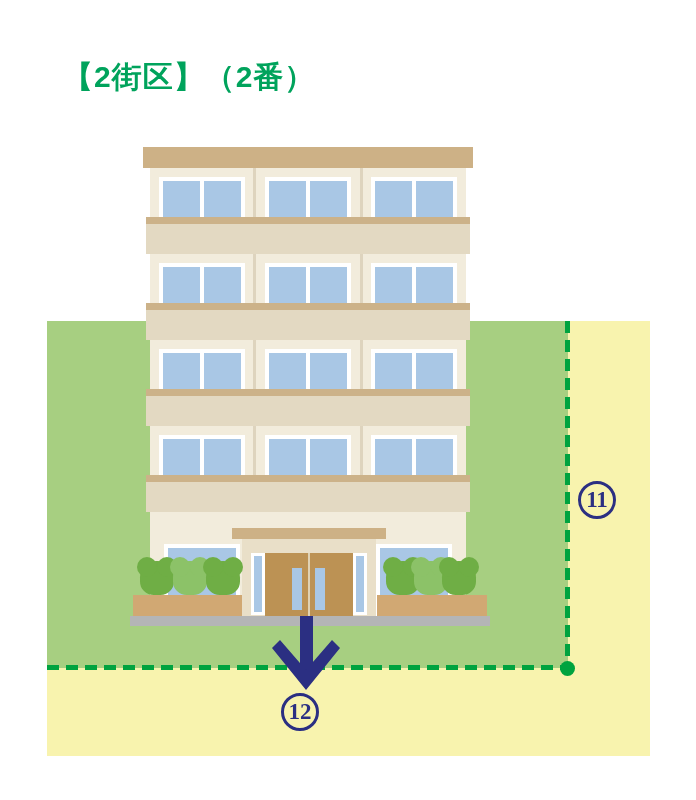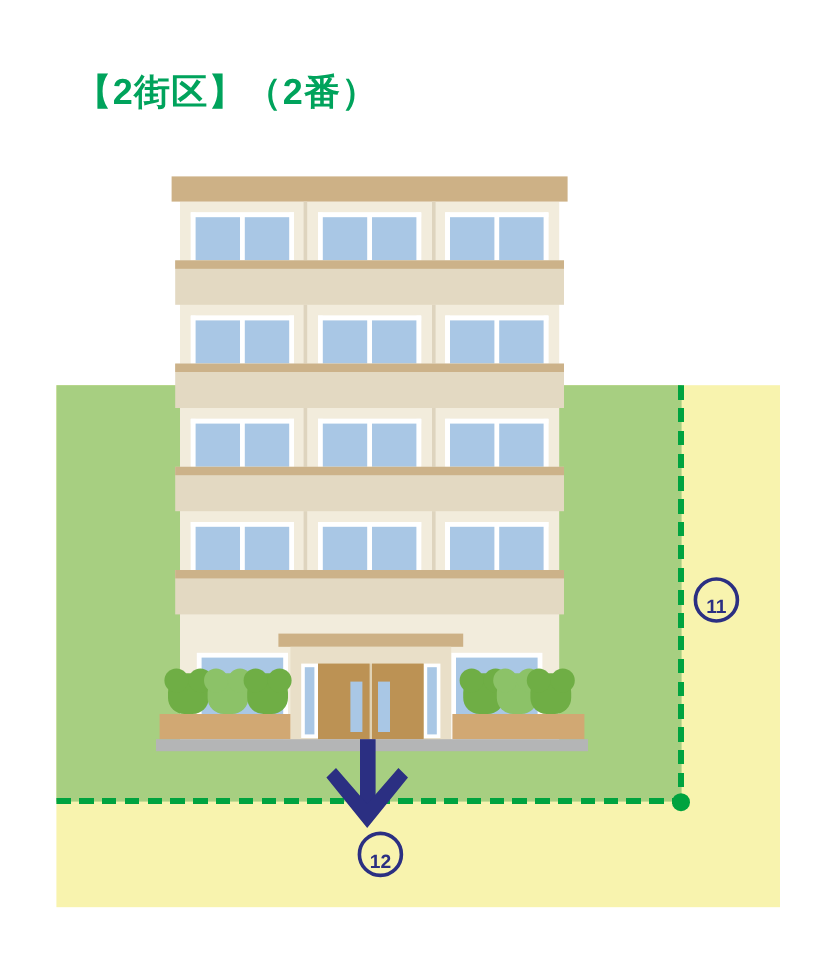--- a/index.html
+++ b/index.html
@@ -70,24 +70,24 @@
   .bush::after{right:-3px;}
   .bush-dark{background:var(--bush-dark);}
   .bush-light{background:var(--bush-light);}
   .planter{position:absolute;top:595px;height:21px;background:var(--planter);z-index:5;}
   .base{position:absolute;left:130px;top:616px;width:360px;height:10px;background:var(--base-gray);z-index:5;}
 
   
   .arrow{position:absolute;left:260px;top:610px;width:92px;height:85px;z-index:8;}
   .arrow rect,.arrow polygon{fill:var(--navy);}
   .badge{position:absolute;box-sizing:border-box;width:38px;height:38px;border:3px solid var(--navy);
-    border-radius:50%;color:var(--navy);font-size:16px;font-weight:bold;display:flex;
-    align-items:flex-end;justify-content:center;z-index:9;background:transparent;}
+    border-radius:50%;color:var(--navy);font-size:23px;font-weight:bold;display:flex;
+    align-items:center;justify-content:center;z-index:9;background:transparent;font-family:Liberation Serif, serif;}
   .badge-side{left:578px;top:481px;}
-  .badge-exit{left:298px;top:693px;}
+  .badge-exit{left:281px;top:693px;}
 </style>
 </head>
 <body>
 
 <div class="stage">
 
   <div class="title">【2街区】（2番）</div>
 
   <div class="area-yellow"></div>
   <div class="area-green"></div>

